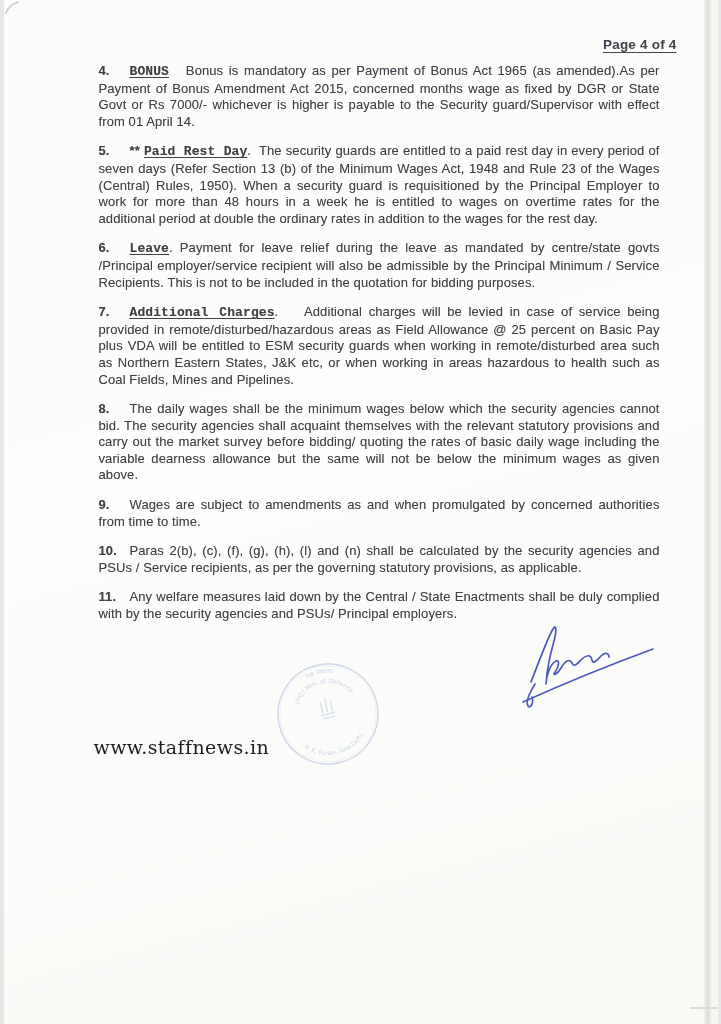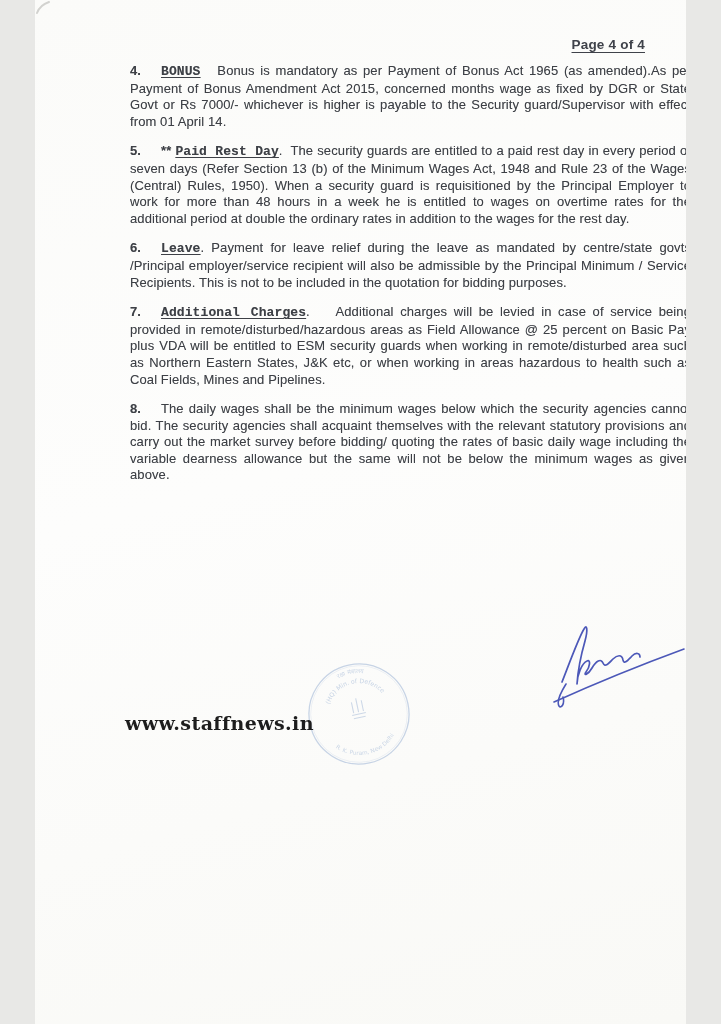--- a/index.html
+++ b/index.html
@@ -1,18 +1,18 @@
 <!DOCTYPE html>
 <html><head>
 <meta charset="utf-8">
 <style>
   html,body { margin:0; padding:0; background:#e8e8e6; }
   .page {
     position:relative;
-    width:651px; height:1024px;
+    width:714px; height:1024px;
     margin:0 auto;
     background: linear-gradient(165deg, #fbfbf9 0%, #fdfdfc 45%, #f9f9f6 100%);
     overflow:hidden;
     font-family:"Liberation Sans", sans-serif;
   }
   .page-header {
     position:absolute; top:37px; right:41px;
     font-size:13.5px; font-weight:bold; color:#3f424a;
     text-decoration:underline; text-underline-offset:3px; text-decoration-thickness:1.4px;
     letter-spacing:0.2px;
@@ -21,22 +21,22 @@
     position:absolute; left:95px; top:63px; width:561px;
     font-size:13px; line-height:16.6px; color:#3d4046;
     text-align:justify; letter-spacing:0.1px;
     text-shadow:0 0 0.5px rgba(61,64,70,0.35);
   }
   .para { margin:0 0 13px 0; }
   .num { display:inline-block; min-width:31px; font-weight:bold; }
   .pre { font-weight:bold; }
   .hd  { font-weight:bold; text-decoration:underline; text-underline-offset:2px; text-decoration-thickness:1.3px;font-family:Liberation Mono, monospace; }
   .watermark {
-    position:absolute; left:90px; top:712px;
-    font-family:"DejaVu Serif", serif; font-weight:bold;
+    position:absolute; left:90px; top:736px;
+    font-family:"DejaVu Serif", serif; font-weight:normal;
     font-size:19px; letter-spacing:0.4px; color:#1d1d1d;
   }
   .signature-svg { position:absolute; left:495px; top:605px; }
   .stamp-svg { position:absolute; left:262px; top:652px; opacity:0.7; }
   .stamp-text { font-family:"DejaVu Sans", sans-serif; }
   .corner-mark { position:absolute; left:0; top:0; opacity:0.6; }
   .scan-band {
     position:absolute; left:700px; top:0; width:7px; height:1024px;
     background:linear-gradient(to right,#efefec,#d6d6d2 55%,#ebebe8);
     opacity:0.85;
@@ -56,22 +56,25 @@
     <p class="para"><span class="num">4.</span><span class="hd">BONUS</span><span>&nbsp;&nbsp;&nbsp;Bonus is mandatory as per Payment of Bonus Act 1965 (as amended).As per Payment of Bonus Amendment Act 2015, concerned months wage as fixed by DGR or State Govt or Rs 7000/- whichever is higher is payable to the Security guard/Supervisor with effect from 01 April 14.</span></p>
 
     <p class="para"><span class="num">5.</span><span class="pre">** </span><span class="hd">Paid Rest Day</span><span>.&nbsp; The security guards are entitled to a paid rest day in every period of seven days (Refer Section 13 (b) of the Minimum Wages Act, 1948 and Rule 23 of the Wages (Central) Rules, 1950). When a security guard is requisitioned by the Principal Employer to work for more than 48 hours in a week he is entitled to wages on overtime rates for the additional period at double the ordinary rates in addition to the wages for the rest day.</span></p>
 
     <p class="para"><span class="num">6.</span><span class="hd">Leave</span><span>. Payment for leave relief during the leave as mandated by centre/state govts /Principal employer/service recipient will also be admissible by the Principal Minimum / Service Recipients. This is not to be included in the quotation for bidding purposes.</span></p>
 
     <p class="para"><span class="num">7.</span><span class="hd">Additional Charges</span><span>.&nbsp;&nbsp;&nbsp; Additional charges will be levied in case of service being provided in remote/disturbed/hazardous areas as Field Allowance @ 25 percent on Basic Pay plus VDA will be entitled to ESM security guards when working in remote/disturbed area such as Northern Eastern States, J&amp;K etc, or when working in areas hazardous to health such as Coal Fields, Mines and Pipelines.</span></p>
 
     <p class="para"><span class="num">8.</span><span>The daily wages shall be the minimum wages below which the security agencies cannot bid. The security agencies shall acquaint themselves with the relevant statutory provisions and carry out the market survey before bidding/ quoting the rates of basic daily wage including the variable dearness allowance but the same will not be below the minimum wages as given above.</span></p>
 
+    <p class="para"><span class="num">9.</span><span>Wages are subject to amendments as and when promulgated by concerned authorities from time to time.</span></p>
 
+    <p class="para"><span class="num">10.</span><span>Paras 2(b), (c), (f), (g), (h), (l) and (n) shall be calculated by the security agencies and PSUs / Service recipients, as per the governing statutory provisions, as applicable.</span></p>
 
+    <p class="para"><span class="num">11.</span><span>Any welfare measures laid down by the Central / State Enactments shall be duly complied with by the security agencies and PSUs/ Principal employers.</span></p>
 
   </div>
 
   <svg class="signature-svg" width="170" height="115" viewBox="0 0 170 115">
     <g fill="none" stroke-linecap="round" stroke-linejoin="round" opacity="0.95">
       <path stroke-width="1.7" d="M 32 77 C 38 62, 48 34, 54 24 C 57 18, 58 25, 55 36 C 51 50, 48 64, 47 79 C 47 70, 52 58, 57 56 C 61 54, 60 62, 56 67 C 53 71, 58 70, 62 63 C 66 56, 71 53, 73 58 C 75 63, 79 58, 83 54 C 87 50, 92 49, 93 55 C 94 60, 98 55, 102 51 C 106 47, 110 48, 110 52" stroke="#4350b5"></path>
       <path stroke-width="1.6" d="M 24 97 C 55 83, 105 62, 154 44" stroke="#4350b5"></path>
       <path stroke-width="1.6" d="M 36 79 C 31 87, 26 96, 29 101 C 31 104, 35 99, 33 92" stroke="#4350b5"></path>
     </g>
   </svg>

